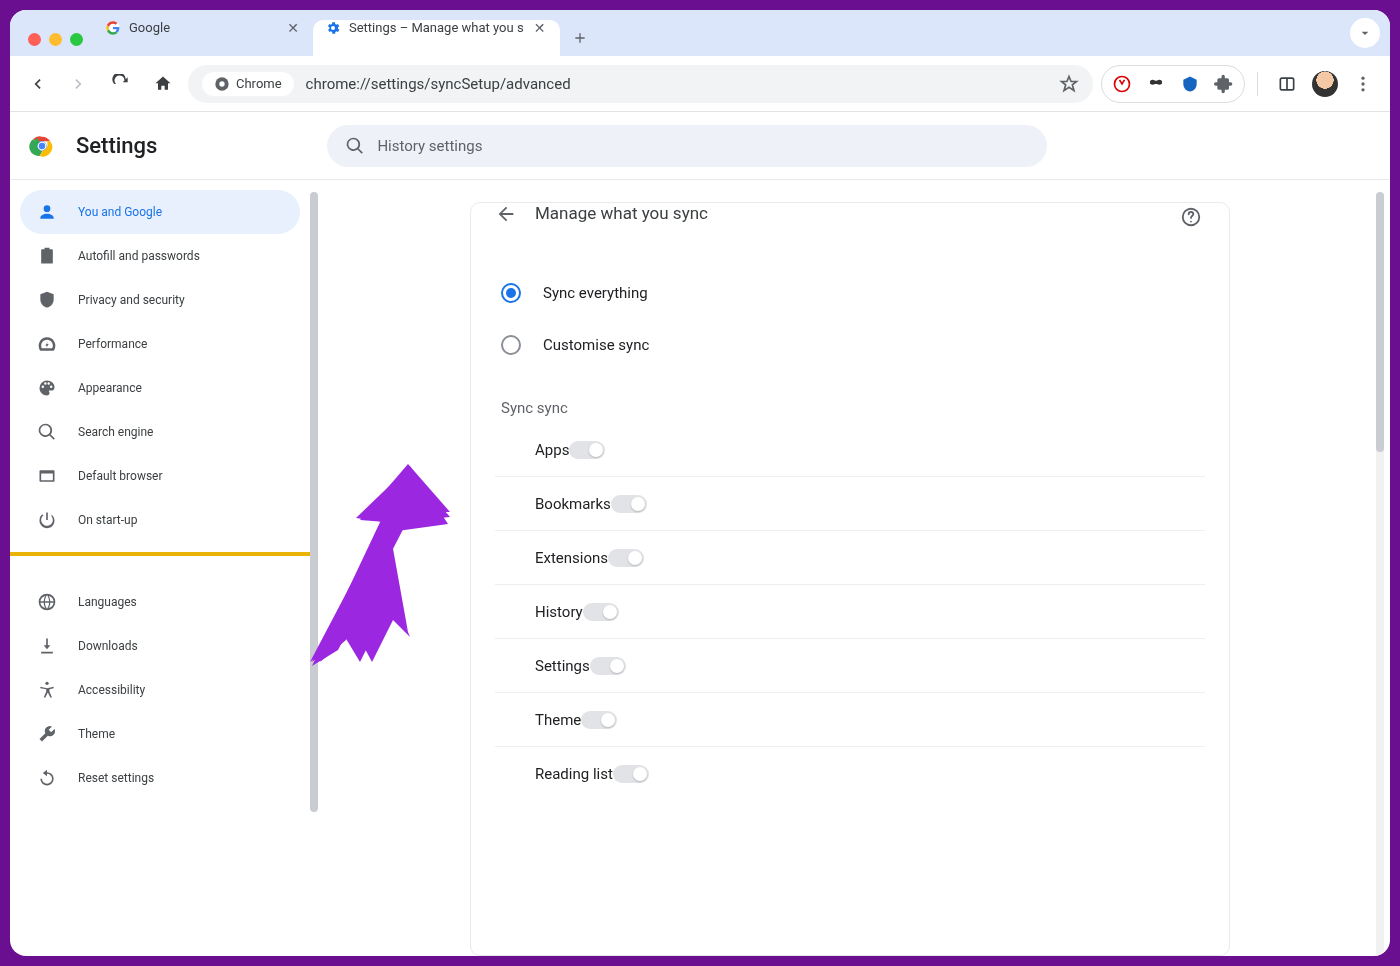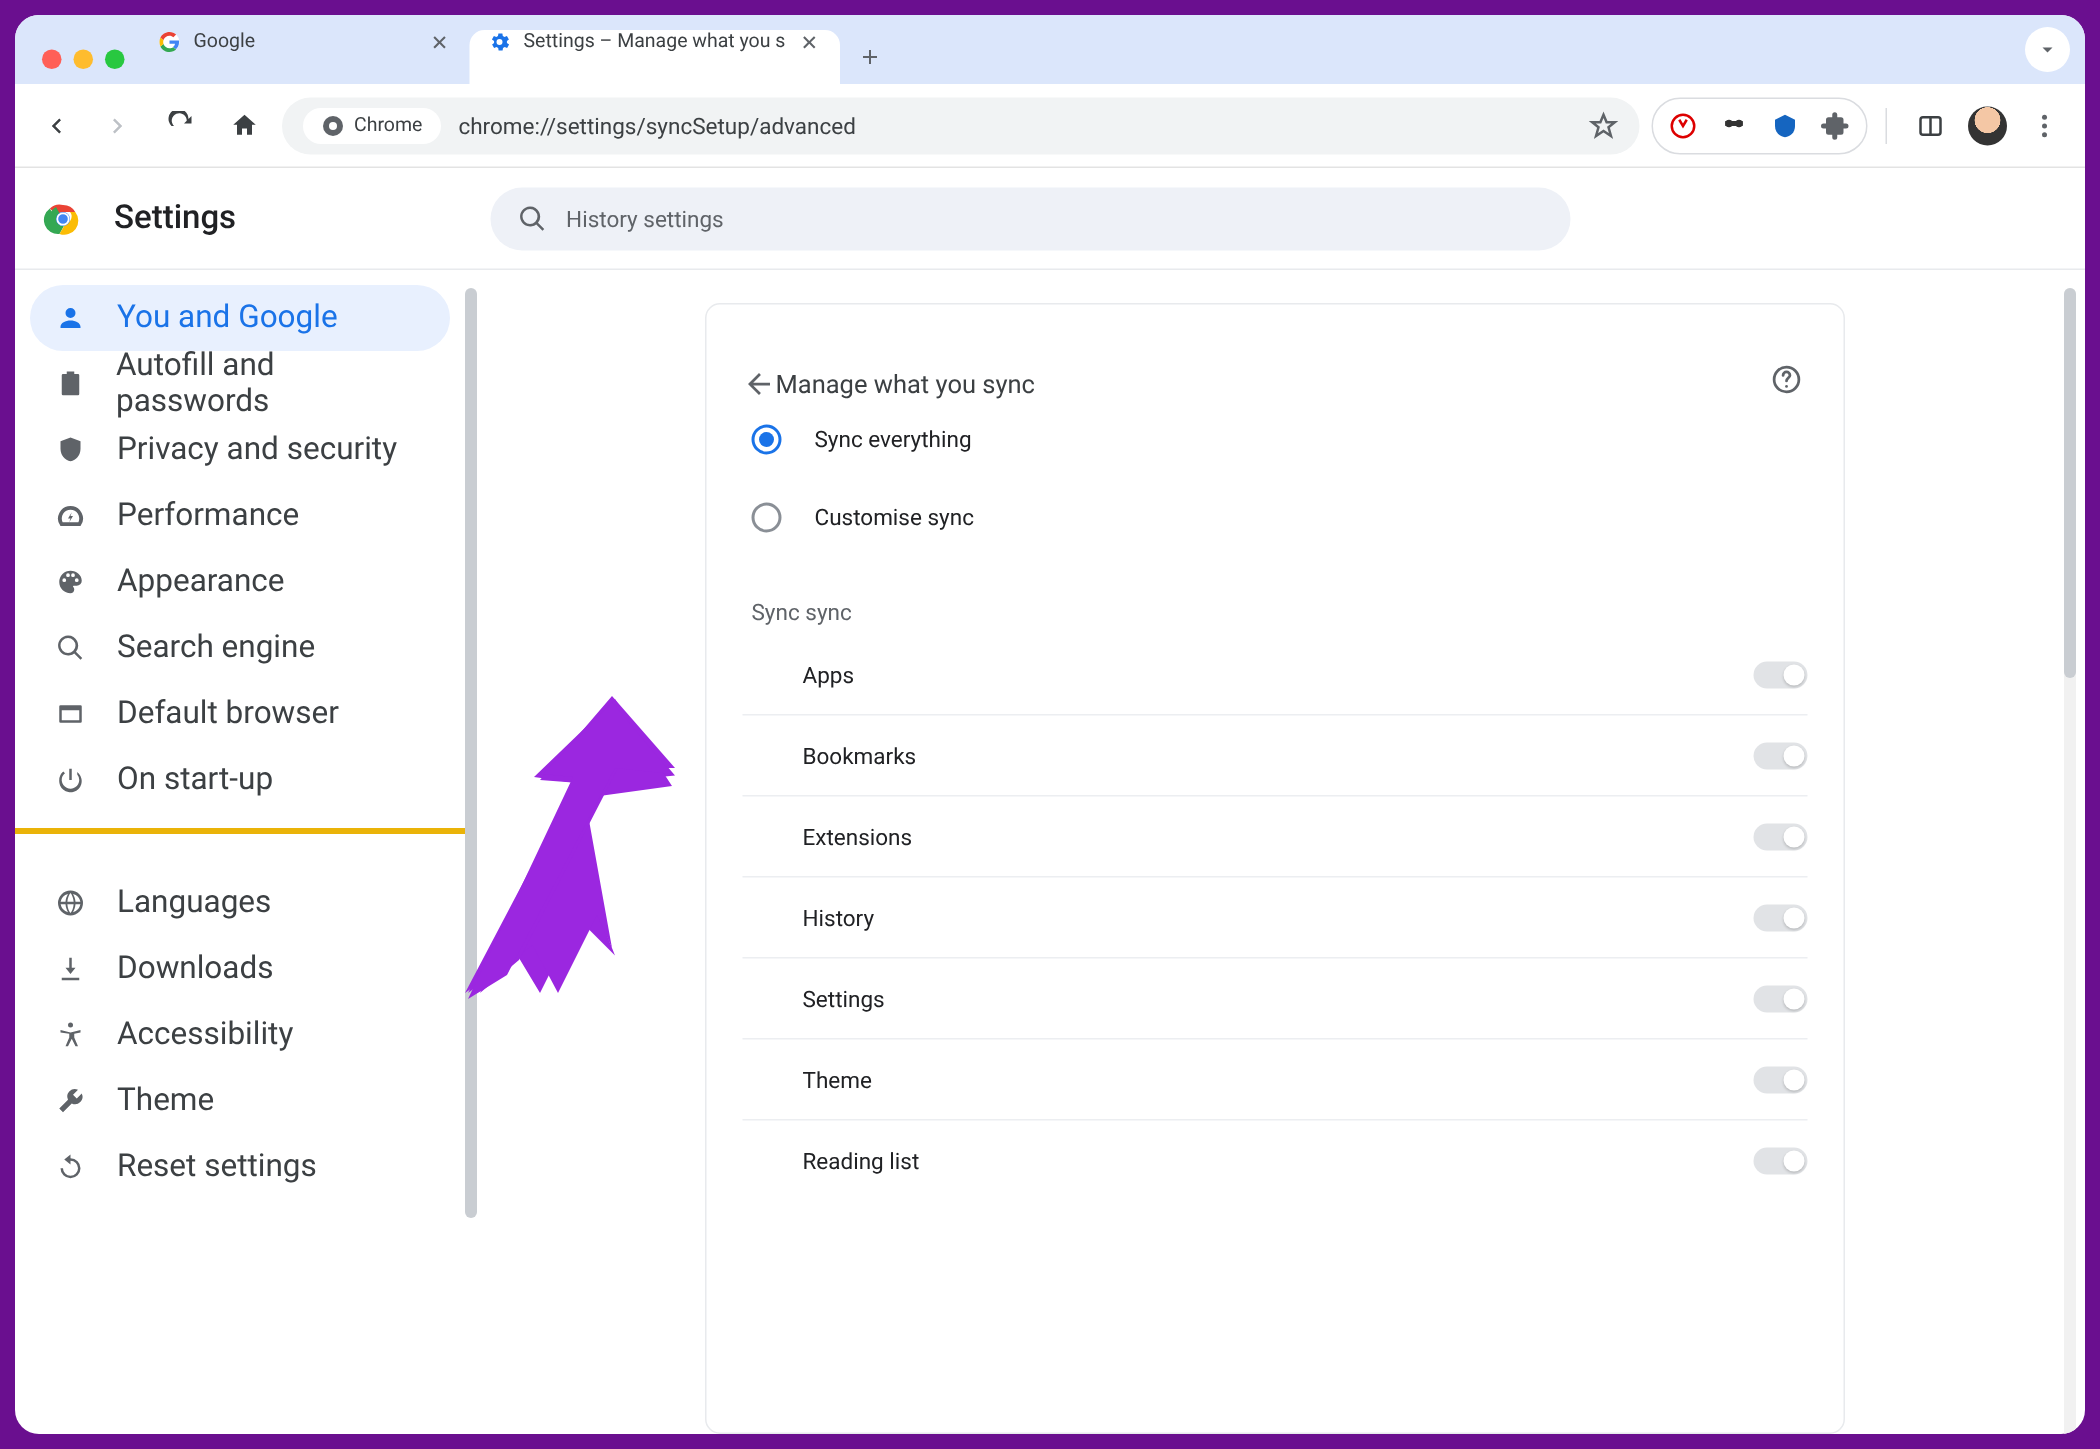--- a/index.html
+++ b/index.html
@@ -89,36 +89,36 @@
     position:absolute; top:0; left:0; right:0; height:68px;
     background:#fff; display:flex; align-items:center; padding:0 20px 0 18px; gap:20px;
     border-bottom:1px solid #e8eaed; z-index:2;
   }
   .chrome-logo { width:28px; height:28px; }
   .settings-title { font-size:22px; font-weight:500; color:#202124; }
   .search-settings { flex:0 0 auto; margin-left:150px; width:720px; max-width:52vw; height:42px; background:#eef1f7; border-radius:22px; display:flex; align-items:center; padding:0 18px; gap:12px; color:#5f6368; font-size:15px; }
   
   .leftpane { width:300px; padding-top:74px; overflow:auto; }
   .nav { list-style:none; padding:4px 10px; }
-  .nav li { display:flex; align-items:center; gap:20px; height:44px; padding:0 16px; font-size:21px; color:#3c4043; border-radius:22px; }
+  .nav li { display:flex; align-items:center; gap:20px; height:44px; padding:0 16px; font-size:12px; color:#3c4043; border-radius:22px; }
   .nav li.selected { background:#e8f0fe; color:#1a73e8; }
   .nav li .icn { width:22px; display:flex; align-items:center; justify-content:center; color:#5f6368; }
   .nav li.selected .icn { color:#1a73e8; }
   
   .mainpane { flex:1; padding:90px 40px 0 40px; overflow:auto; display:flex; justify-content:center; }
   .card { width:760px; background:#fff; border:1px solid #e8eaed; border-radius:10px; padding:0 24px 24px 24px; }
-  .card-header { display:flex; align-items:flex-end; height:64px; position:relative; }
+  .card-header { display:flex; align-items:flex-start; height:64px; gap:18px; position:relative; }
   .card-title { font-size:17px; color:#3c4043; }
   .help { margin-left:auto; width:28px; height:28px; display:flex; align-items:center; justify-content:center; color:#5f6368; }
   .radio-row { display:flex; align-items:center; gap:22px; height:52px; font-size:15px; color:#202124; padding:0 6px; }
   .radio { width:20px; height:20px; border-radius:50%; border:2px solid #8a8f96; display:flex; align-items:center; justify-content:center; }
   .radio.checked { border-color:#1a73e8; }
   .radio.checked::after { content:""; width:10px; height:10px; border-radius:50%; background:#1a73e8; }
   .section-heading { font-size:15px; color:#5f6368; margin:28px 0 6px 6px; }
-  .sync-item { display:flex; align-items:center; justify-content:space-between; height:54px; font-size:15px; color:#202124; padding-left:40px; border-bottom:1px solid #eceef1; }
+  .sync-item { display:flex; align-items:center; height:54px; font-size:15px; color:#202124; padding-left:40px; border-bottom:1px solid #eceef1; }
   .sync-item:last-child { border-bottom:none; }
   .toggle { width:36px; height:18px; background:#e1e3e6; border-radius:10px; position:relative; }
   .toggle::after { content:""; position:absolute; right:2px; top:2px; width:14px; height:14px; border-radius:50%; background:#fff; box-shadow:0 1px 2px rgba(0,0,0,.2); }
   
   .big-arrow { position:absolute; left:280px; top:350px; z-index:5; pointer-events:none; }
   .scrollbar-left { position:absolute; left:300px; top:80px; width:8px; height:620px; background:#c9cdd2; border-radius:4px; }
   .scrollbar-right { position:absolute; right:6px; top:80px; width:8px; height:770px; background:#f1f1f1; border-radius:4px; }
   .scrollbar-right .thumb { position:absolute; top:0; width:8px; height:260px; background:#c9cdd2; border-radius:4px; }
   svg { display:block; }
 </style>

